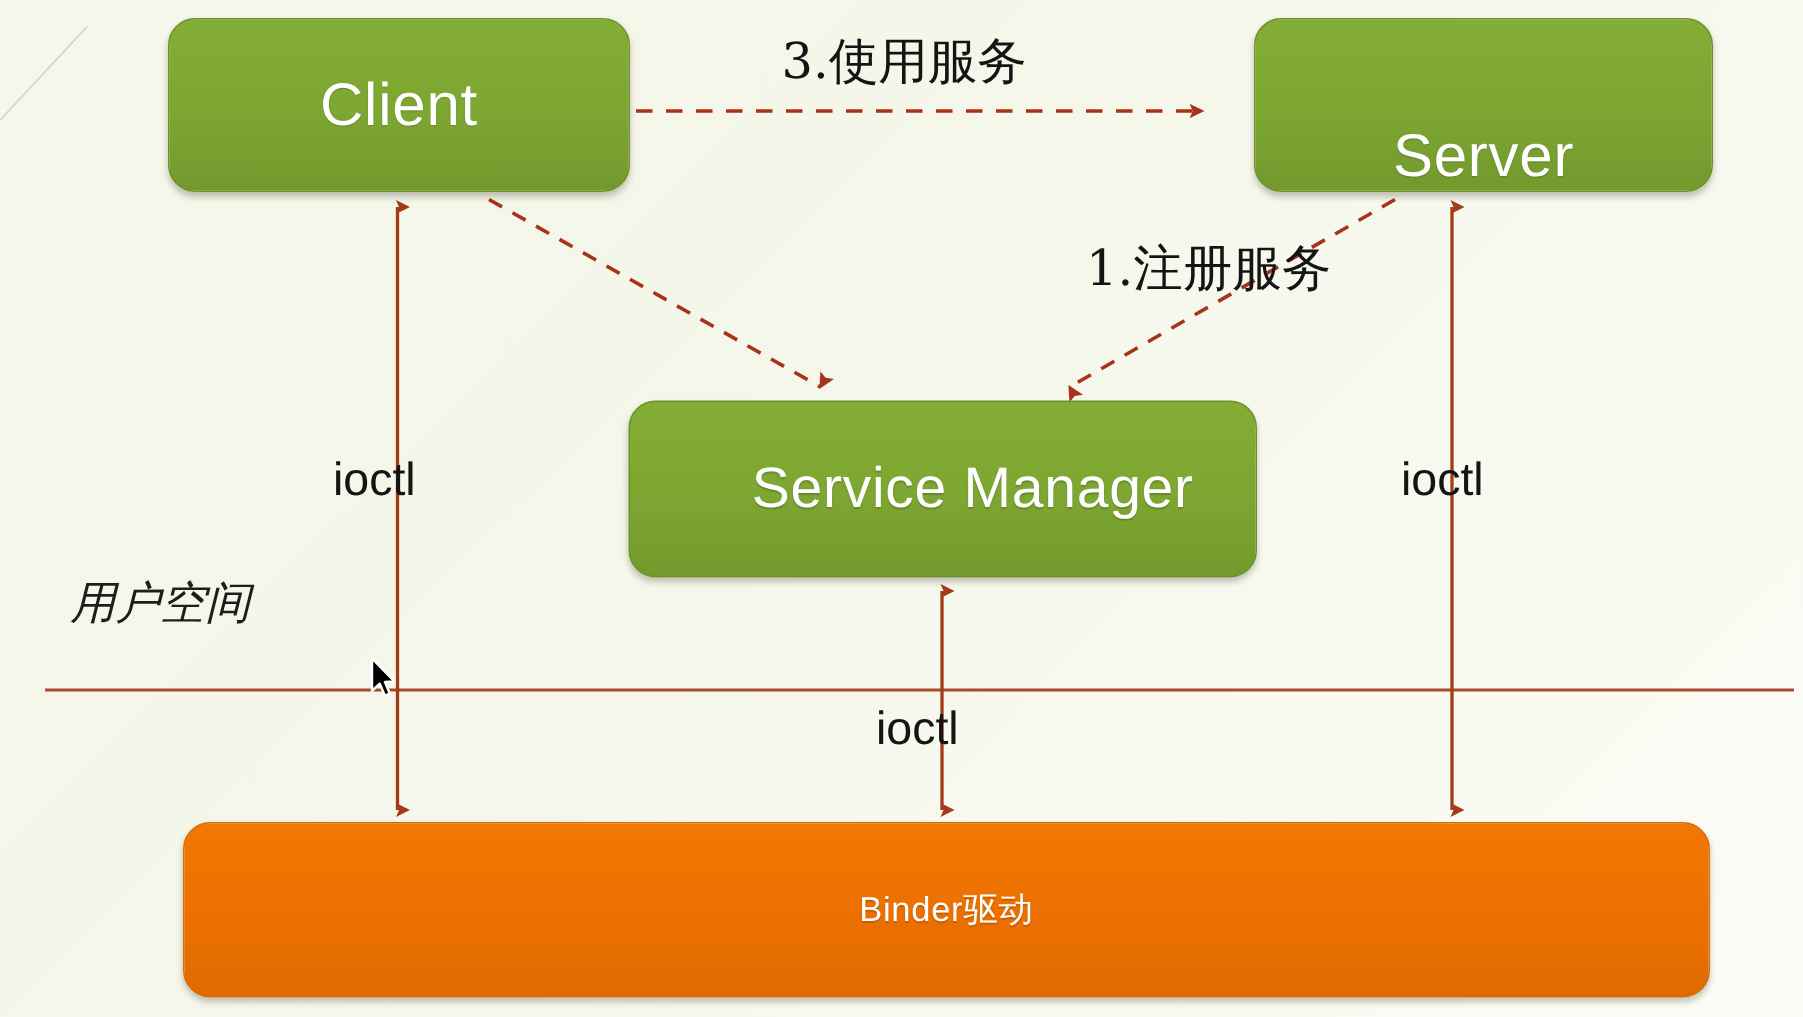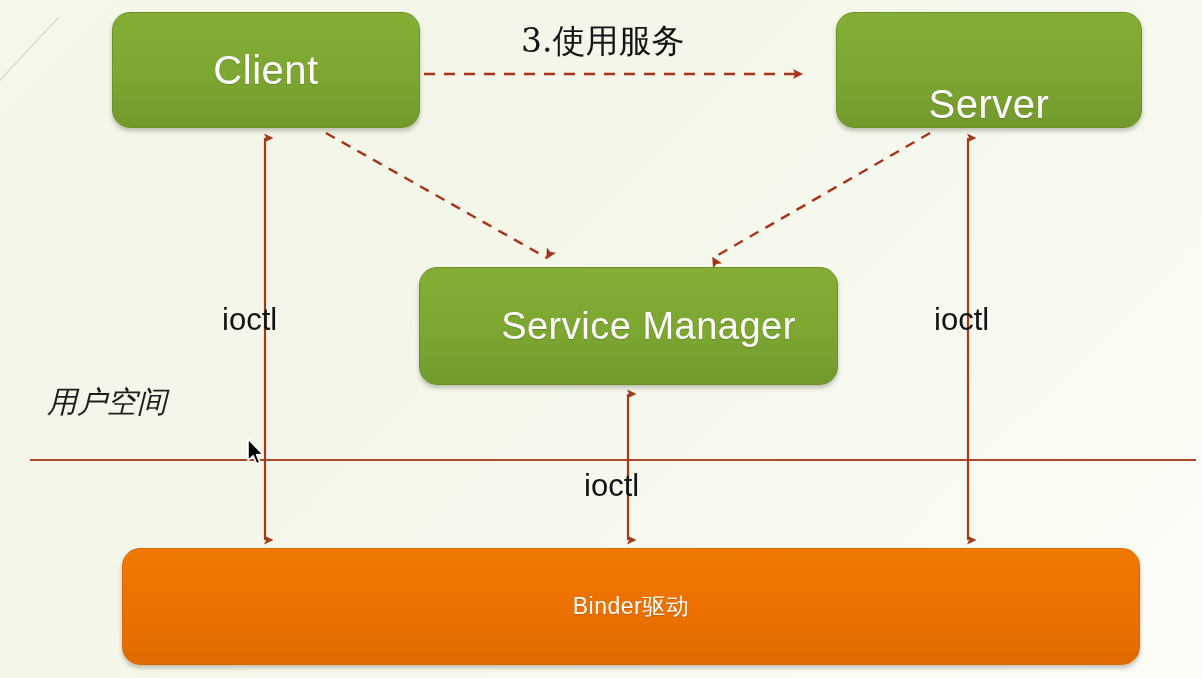--- a/index.html
+++ b/index.html
@@ -190,18 +190,19 @@
 
   <div class="divider"></div>
 
   <div id="label-user-space" class="space-label">用户空间</div>
 
   <div id="ioctl-left" class="ioctl-label">ioctl</div>
   <div id="ioctl-middle" class="ioctl-label">ioctl</div>
   <div id="ioctl-right" class="ioctl-label">ioctl</div>
 
   <div id="label-step3" class="flow-label">3.使用服务</div>
+  <div id="label-step1" class="flow-label">1.注册服务</div>
 
   <svg class="cursor" viewBox="0 0 20 30">
     <path d="M2 1 L2 22.5 L7.2 17.8 L10.6 25.8 L13.9 24.4 L10.6 16.7 L17 16.3 Z" fill="#000000" stroke="#ffffff" stroke-width="1.6" stroke-linejoin="round"></path>
   </svg>
 
 </div>
 
 </body></html>

